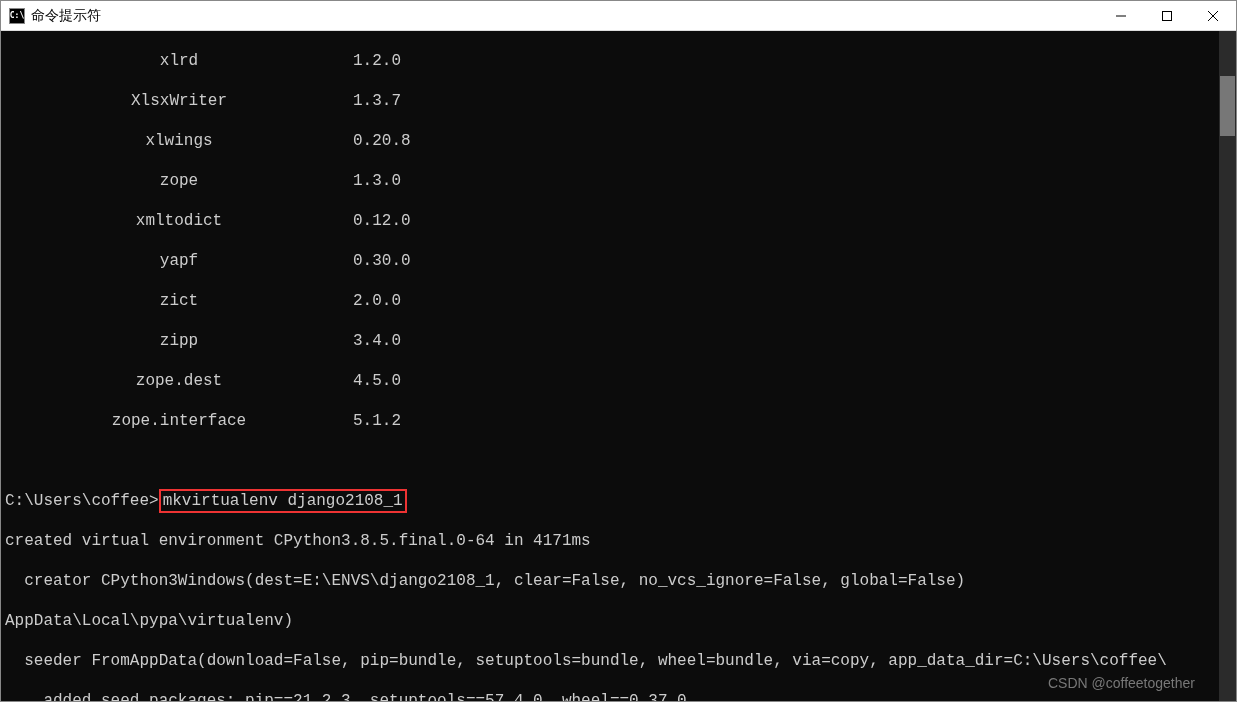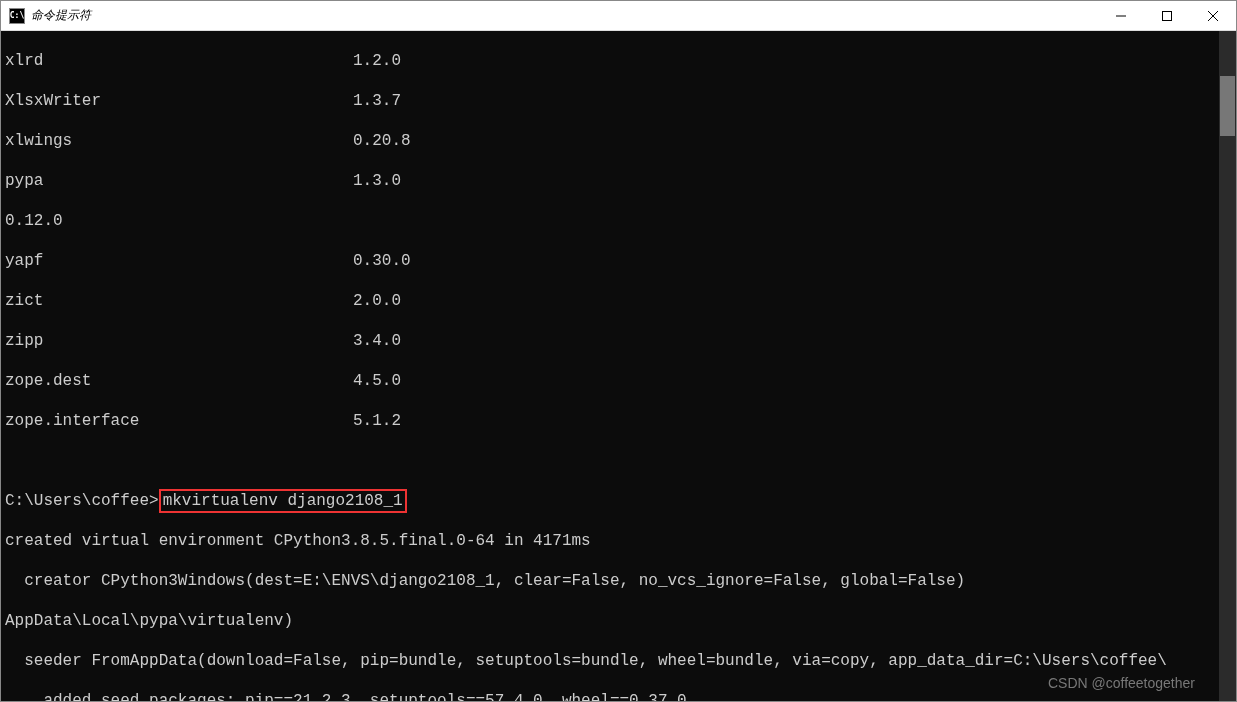--- a/index.html
+++ b/index.html
@@ -27,24 +27,23 @@
     align-items: center;
     justify-content: center;
     background: #000;
     border: 1px solid #888;
     font-size: 8px;
     color: #fff;
     font-family: monospace;
     font-weight: bold;
   }
   .titlebar-title {
-    font-size: 12px;
+    font-size: 14px;
     color: #000;
     flex: 1;
-    font-style: italic;
   }
   .win-controls {
     display: flex;
     height: 100%;
   }
   .win-btn {
     width: 46px;
     height: 100%;
     display: flex;
     align-items: center;
@@ -78,21 +77,21 @@
     position: relative;
   }
   .scrollbar-thumb {
     position: absolute;
     left: 1px;
     right: 1px;
     top: 45px;
     height: 60px;
     background: #777;
   }
-  .row { display: flex; }
+  .row { display: flex; text-align: center; }
   .col-name { width: 348px; }
   .hl-box {
     border: 2px solid #e33;
     display: inline-block;
     padding: 0 2px;
     margin: -2px 0;
   }
   .watermark {
     position: absolute;
     right: 24px;
@@ -127,22 +126,22 @@
         </svg>
     </div>
   </div>
 </div>
 
 <div class="terminal-wrap">
   <div class="terminal">
 <div class="row"><span class="col-name">xlrd</span><span>1.2.0</span></div>
 <div class="row"><span class="col-name">XlsxWriter</span><span>1.3.7</span></div>
 <div class="row"><span class="col-name">xlwings</span><span>0.20.8</span></div>
-<div class="row"><span class="col-name">pypa</span><span>1.3.0</span></div>
-<div class="row"><span>0.12.0</span></div>
+<div class="row"><span class="col-name">zope</span><span>1.3.0</span></div>
+<div class="row"><span class="col-name">xmltodict</span><span>0.12.0</span></div>
 <div class="row"><span class="col-name">yapf</span><span>0.30.0</span></div>
 <div class="row"><span class="col-name">zict</span><span>2.0.0</span></div>
 <div class="row"><span class="col-name">zipp</span><span>3.4.0</span></div>
 <div class="row"><span class="col-name">zope.dest</span><span>4.5.0</span></div>
 <div class="row"><span class="col-name">zope.interface</span><span>5.1.2</span></div>
 <div> </div>
 <div><span>C:\Users\coffee&gt;</span><span class="hl-box">mkvirtualenv django2108_1</span></div>
 <div>created virtual environment CPython3.8.5.final.0-64 in 4171ms</div>
 <div>  creator CPython3Windows(dest=E:\ENVS\django2108_1, clear=False, no_vcs_ignore=False, global=False)</div>
 <div>AppData\Local\pypa\virtualenv)</div>

